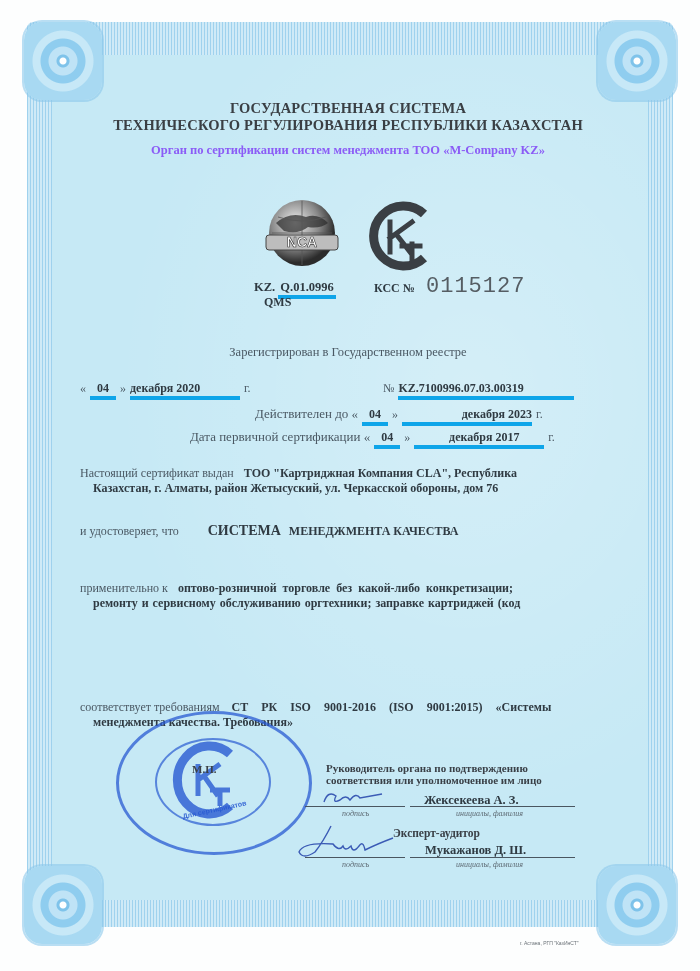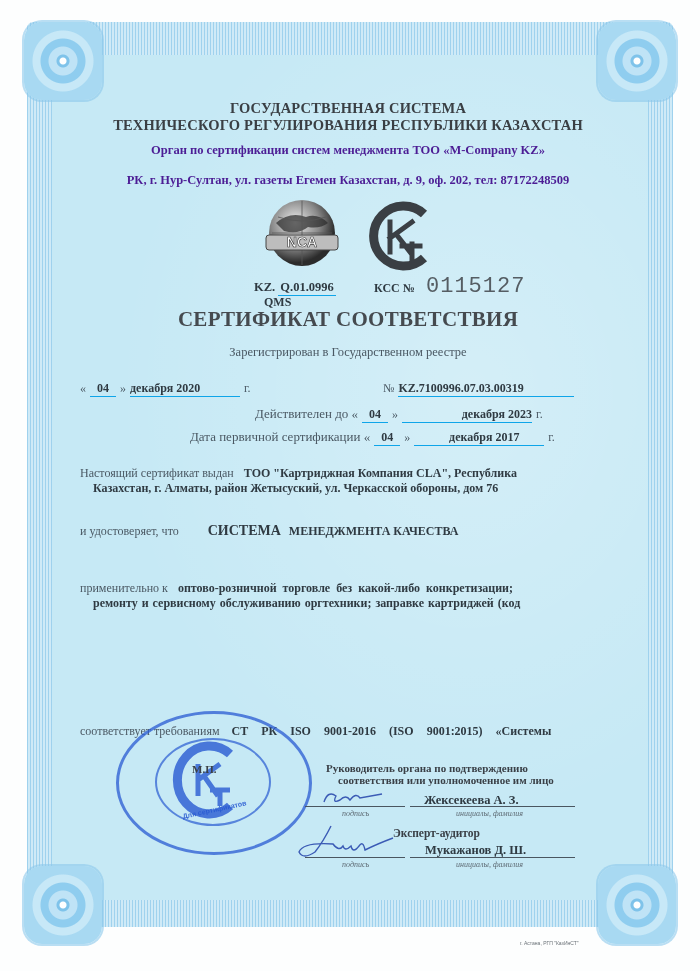--- a/index.html
+++ b/index.html
@@ -16,24 +16,24 @@
       #c6e9f5;}
   .rosette{position:absolute;width:78px;height:78px;border-radius:18px;
     background:radial-gradient(circle at 50% 50%, #ffffff 0 3px, #7fc3ea 4px 6px, #bfe3f6 7px 14px, #8fcdef 15px 22px, #c7e8f7 23px 30px, #a8d9f2 31px 40px);
     box-shadow:0 0 0 2px rgba(140,200,235,0.6);}
   .r-tl{left:24px;top:22px;} .r-tr{left:598px;top:22px;} .r-bl{left:24px;top:866px;} .r-br{left:598px;top:866px;}
 
   .t{position:absolute;white-space:nowrap;}
   .b{font-weight:bold;}
   .center{left:0;width:696px;text-align:center;}
   .h1{font-size:14.5px;font-weight:bold;color:#3a3f44;letter-spacing:0.2px;}
-  .h2{font-size:12.5px;font-weight:bold;color:#4c1d95;}
+  .h2{font-size:12.5px;font-weight:bold;color:#8b5cf6;}
   .lbl{font-size:12px;color:#4a5863;}
   .val{font-size:12px;font-weight:bold;color:#2f3a42;}
-  .ul{border-bottom:1px solid #0ea5e9;display:inline-block;}
+  .ul{border-bottom:4px solid #0ea5e9;display:inline-block;}
   .title{font-size:21px;font-weight:bold;color:#454a4f;letter-spacing:0.3px;}
   .mono{font-family:"Liberation Mono","DejaVu Sans Mono",monospace;font-size:22px;color:#555d63;letter-spacing:1px;}
   .small-it{font-size:8px;font-style:italic;color:#5d6a73;}
   .sig-line{position:absolute;border-bottom:1px solid #4a5660;}
   .seal{position:absolute;left:116px;top:711px;width:190px;height:138px;border-radius:50%;
     border:3px solid rgba(40,90,210,0.75);box-shadow:inset 0 0 0 10px rgba(255,255,255,0.0);}
   .seal-inner{position:absolute;left:155px;top:738px;width:112px;height:84px;border-radius:50%;border:2px solid rgba(40,90,210,0.7);}
   .seal-ring-text{position:absolute;font-family:"Liberation Sans","DejaVu Sans",sans-serif;font-size:8px;color:rgba(40,90,210,0.9);font-weight:bold;}
   .mp{font-size:11px;font-weight:bold;color:#3b4147;}
   .footer-note{font-family:"Liberation Sans","DejaVu Sans",sans-serif;font-size:5px;color:#6a7177;}
@@ -45,21 +45,20 @@
   <div class="frame-outer"></div>
   <div class="frame-inner"></div>
   <div class="rosette r-tl"></div>
   <div class="rosette r-tr"></div>
   <div class="rosette r-bl"></div>
   <div class="rosette r-br"></div>
 
   <div class="t center h1" style="top:100px;">ГОСУДАРСТВЕННАЯ СИСТЕМА</div>
   <div class="t center h1" style="top:117px;">ТЕХНИЧЕСКОГО РЕГУЛИРОВАНИЯ РЕСПУБЛИКИ КАЗАХСТАН</div>
   <div class="t center h2" style="top:143px;">Орган по сертификации систем менеджмента ТОО «M-Company KZ»</div>
-  <div class="t center h2" style="top:173px;">РК, г. Нур-Султан, ул. газеты Егемен Казахстан, д. 9, оф. 202, тел: 87172248509</div>
 
   <div style="position:absolute;left:262px;top:197px;width:80px;height:76px;">
     <svg width="80" height="76" viewBox="0 0 80 76">
       <defs>
         <radialGradient id="g1" cx="40%" cy="35%" r="60%">
           <stop offset="0" stop-color="#f2f2f2"></stop>
             <stop offset="0.6" stop-color="#8a8a8a"></stop>
             <stop offset="1" stop-color="#2b2b2b"></stop>
         </radialGradient>
       </defs>
@@ -80,21 +79,20 @@
 
   <div class="t val" style="left:254px;top:280px;font-size:12.5px;">
     <span>KZ.</span>
     <span class="ul" style="padding:0 2px;">Q.01.0996</span>
   </div>
   <div class="t val" style="left:264px;top:295px;font-size:12px;">QMS</div>
 
   <div class="t val" style="left:374px;top:281px;font-size:12px;">КСС №</div>
   <div class="t mono" style="left:426px;top:274px;">0115127</div>
 
-  <div class="t center title" style="top:307px;">СЕРТИФИКАТ СООТВЕТСТВИЯ</div>
 
   <div class="t center lbl" style="top:345px;font-size:12.5px;">Зарегистрирован в Государственном реестре</div>
 
   <div class="t" style="left:80px;top:378px;">
     <span class="lbl">«</span>
     <span class="val ul" style="width:26px;text-align:center;">04</span>
     <span class="lbl">»</span>
     <span class="val ul" style="width:110px;">декабря 2020</span>
     <span class="lbl">г.</span>
   </div>
@@ -130,38 +128,39 @@
     <span class="val" style="font-size:14px;margin-left:25px;">СИСТЕМА</span>
     <span class="val" style="margin-left:4px;">МЕНЕДЖМЕНТА КАЧЕСТВА</span>
   </div>
 
   <div class="t" style="left:80px;top:578px;">
     <span class="lbl">применительно к</span>
     <span class="val" style="margin-left:6px;word-spacing:3px;">оптово-розничной торговле без какой-либо конкретизации;</span>
   </div>
   <div class="t val" style="left:93px;top:596px;word-spacing:1px;">ремонту и сервисному обслуживанию оргтехники; заправке картриджей (код</div>
 
-  <div class="t" style="left:80px;top:697px;margin-top:24px;">
+  <div class="t" style="left:80px;top:697px;">
     <span class="lbl">соответствует требованиям</span>
     <span class="val" style="margin-left:8px;word-spacing:10px;">СТ РК ISO 9001-2016 (ISO 9001:2015) «Системы</span>
   </div>
+  <div class="t val" style="left:93px;top:715px;">менеджмента качества. Требования»</div>
 
   <div class="seal"></div>
   <div class="seal-inner"></div>
   <div style="position:absolute;left:172px;top:740px;width:72px;height:80px;">
     <svg width="72" height="80" viewBox="0 0 72 80">
       <path d="M58 14 A32 34 0 1 0 58 66" stroke="rgba(40,90,210,0.8)" stroke-width="9" fill="none"></path>
       <path d="M26 24 V56 M26 40 L48 24 M32 36 L46 56 M38 50 H58 M48 48 V66" stroke="rgba(40,90,210,0.8)" stroke-width="5" fill="none"></path>
     </svg>
   </div>
   <div class="t mp" style="left:192px;top:763px;">М.П.</div>
   <div class="seal-ring-text" style="left:182px;top:806px;transform:rotate(-12deg);font-size:7px;">Для сертификатов</div>
 
   <div class="t b" style="left:326px;top:762px;font-size:11px;color:#3a4047;">Руководитель органа по подтверждению</div>
-  <div class="t b" style="left:326px;top:774px;font-size:11px;color:#3a4047;margin-left:12px;">соответствия или уполномоченное им лицо</div>
+  <div class="t b" style="left:326px;top:774px;font-size:11px;color:#3a4047;">соответствия или уполномоченное им лицо</div>
 
   <div style="position:absolute;left:320px;top:788px;width:70px;height:20px;">
     <svg width="70" height="20" viewBox="0 0 70 20">
         <path d="M4 14 Q8 2 16 8 Q12 16 20 12 Q26 6 30 12 Q36 4 40 10 L62 6" stroke="#3b5bb5" stroke-width="1.4" fill="none"></path>
       </svg>
   </div>
   <div class="sig-line" style="left:305px;top:806px;width:100px;"></div>
   <div class="t val" style="left:424px;top:793px;font-size:12.5px;">Жексекеева А. З.</div>
   <div class="sig-line" style="left:410px;top:806px;width:165px;"></div>
   <div class="t small-it" style="left:342px;top:809px;">подпись</div>

